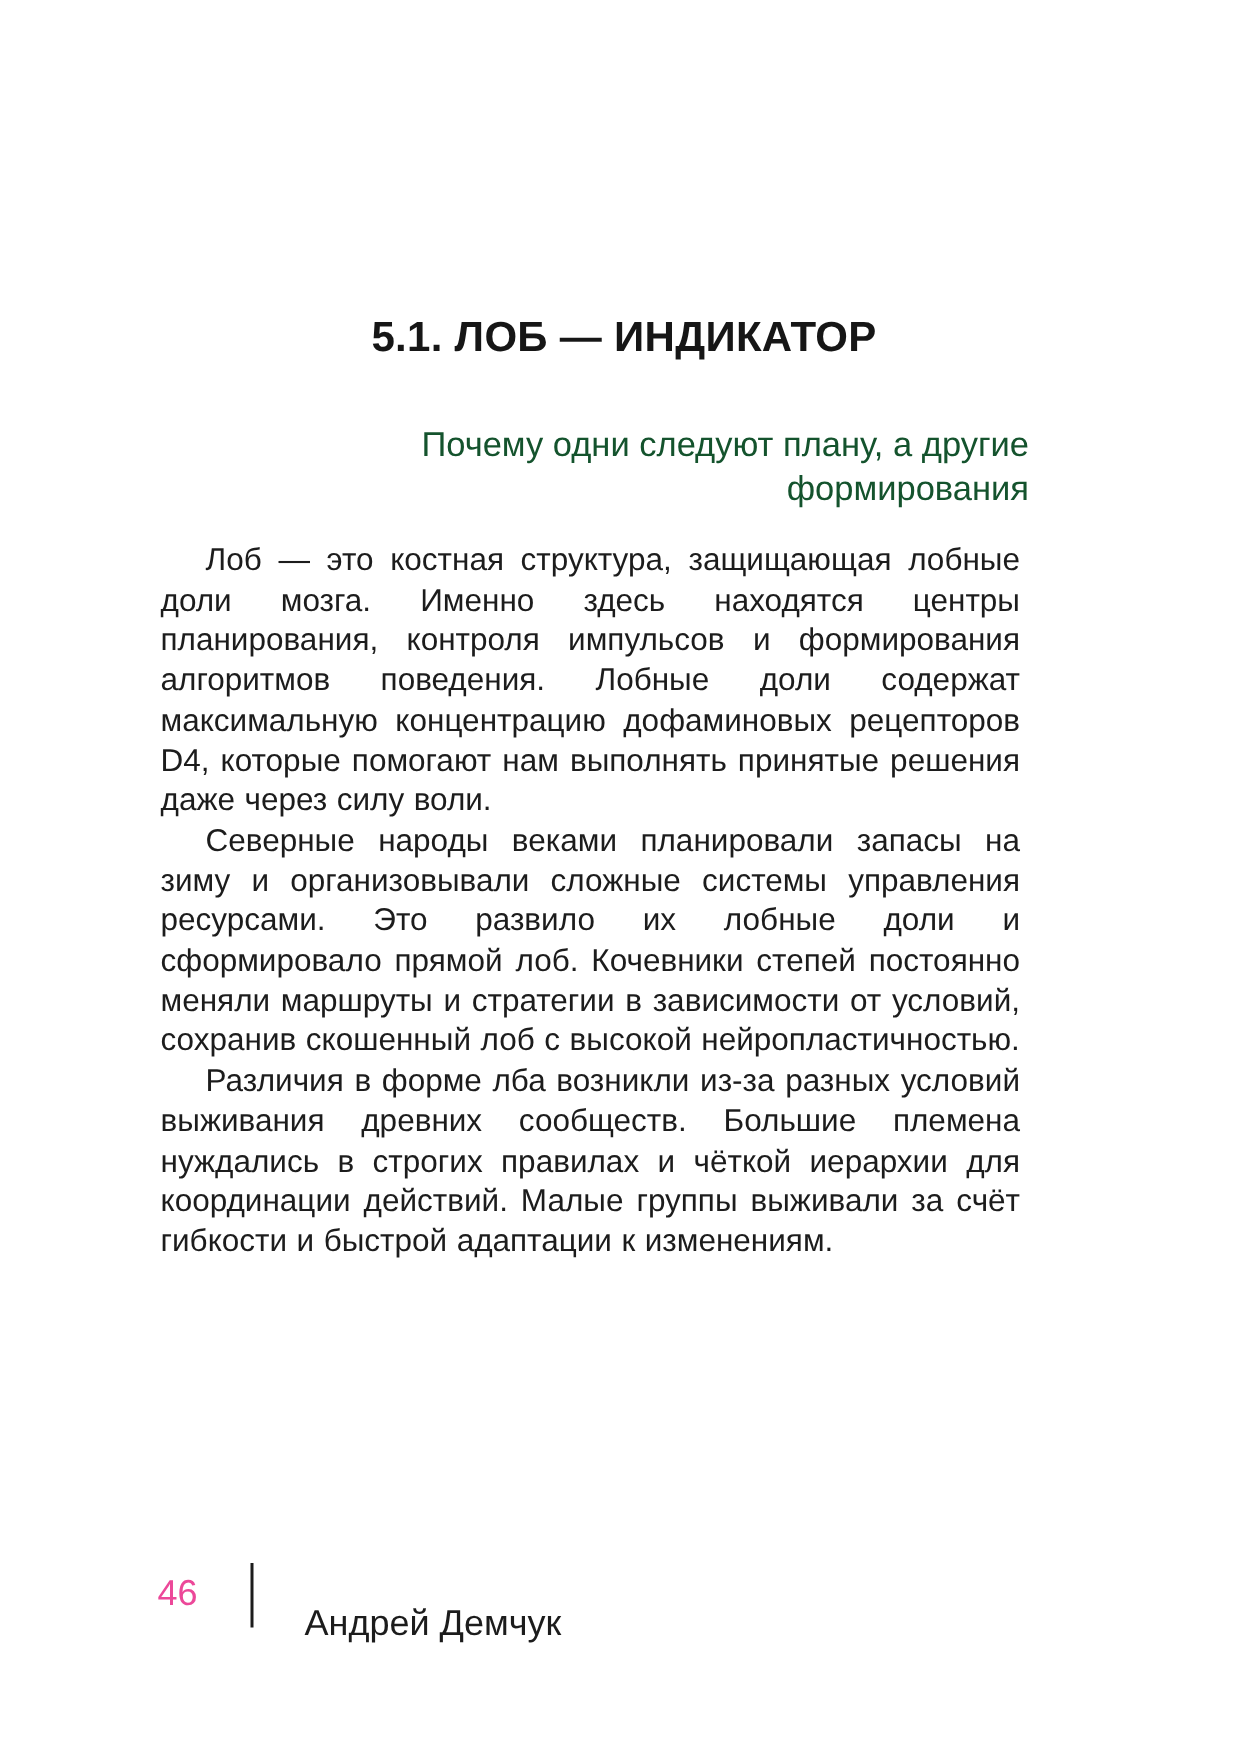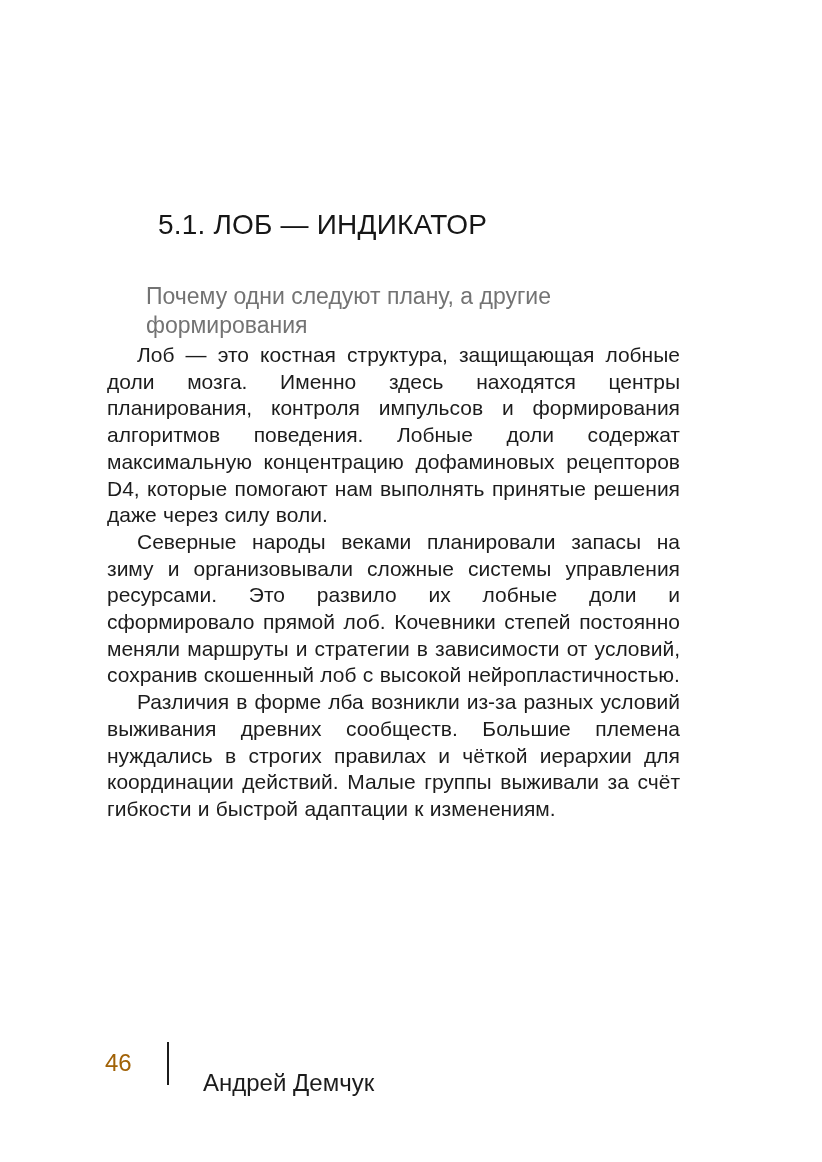--- a/index.html
+++ b/index.html
@@ -11,61 +11,63 @@
     position: relative;
     width: 822px;
     height: 1162px;
     background: #ffffff;
     overflow: hidden;
     font-family: "Liberation Sans", sans-serif;
     color: #1c1c1c;
   }
   .chapter-heading {
     position: absolute;
-    left: 158px;
+    left: 146px;
     top: 192px;
     width: 540px;
     font-size: 28px;
     line-height: 28.5px;
-    font-weight: 400;
+    font-weight: 700;
     letter-spacing: 0.2px;
     color: #161616;
+    text-align: center;
   }
   .chapter-subtitle {
     position: absolute;
     left: 146px;
     top: 282px;
     width: 540px;
     font-size: 23px;
     line-height: 29px;
     font-weight: 400;
-    color: #737373;
+    color: #14532d;
+    text-align: right;
   }
   .body-text {
     position: absolute;
     left: 107px;
-    top: 342px;
+    top: 361px;
     width: 573px;
   }
   .body-text p {
     margin: 0;
     font-size: 21px;
     line-height: 26.7px;
     text-align: justify;
     text-indent: 30px;
     color: #1c1c1c;
     word-spacing: 0.5px;
   }
   .footer-page-number {
     position: absolute;
     left: 105px;
     top: 1049px;
     font-size: 24px;
     line-height: 28px;
-    color: #a16207;
+    color: #ec4899;
   }
   .footer-divider {
     position: absolute;
     left: 167px;
     top: 1042px;
     width: 2px;
     height: 43px;
     background: #1c1c1c;
   }
   .footer-author {

